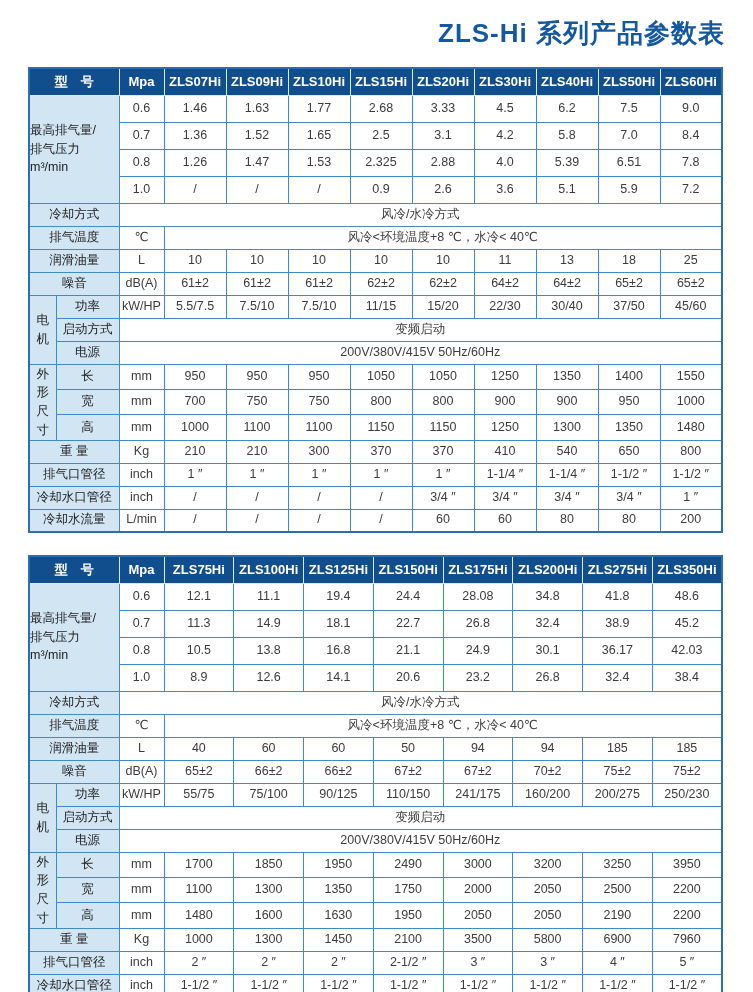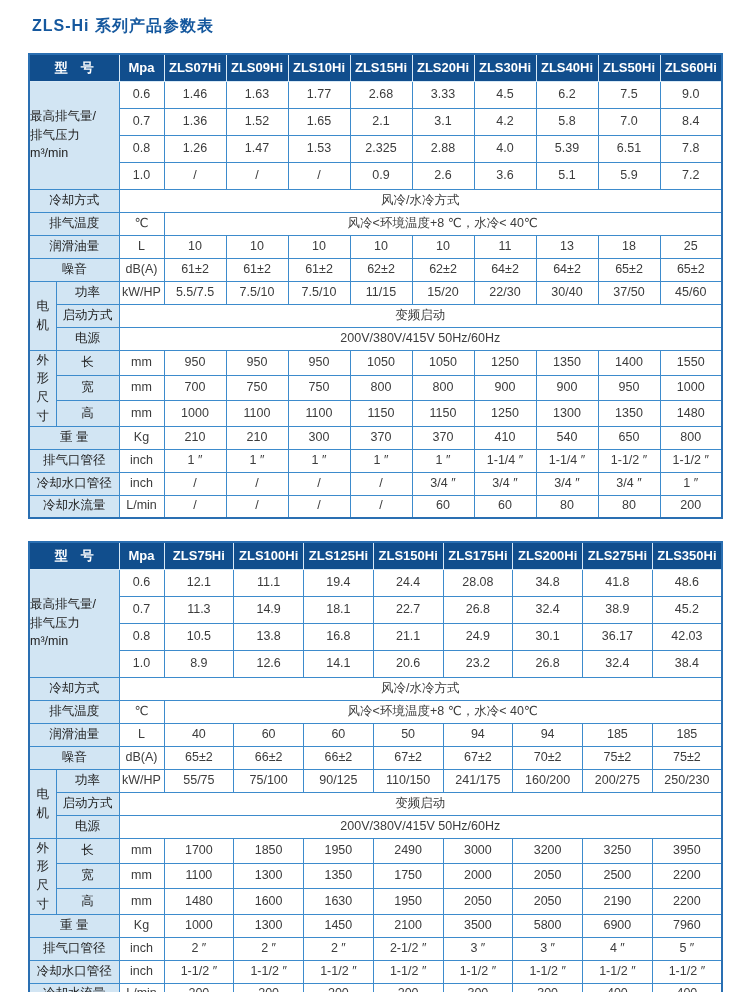--- a/index.html
+++ b/index.html
@@ -15,24 +15,25 @@
   *{box-sizing:border-box;}
   html,body{margin:0;padding:0;}
   body{
     width:753px;
     background:var(--page-bg);
     font-family:"Liberation Sans","DejaVu Sans",sans-serif;
     padding:12px 28px 14px 28px;
   }
   .page-title{
     color:var(--title);
-    font-size:16px;
+    font-size:26px;
     font-weight:bold;
     letter-spacing:1px;
     margin:4px 0 16px 4px;
+    text-align:right;
   }
   table.spec{
     border-collapse:collapse;
     table-layout:fixed;
     width:695px;
     border:2px solid var(--outer-border);
     margin-bottom:22px;
   }
   table.spec td{
     border:1px solid var(--border);
@@ -118,21 +119,21 @@
         <td class="d">4.5</td>
         <td class="d">6.2</td>
         <td class="d">7.5</td>
         <td class="d">9.0</td>
       </tr>
       <tr class="tall">
         <td class="u">0.7</td>
         <td class="d">1.36</td>
         <td class="d">1.52</td>
         <td class="d">1.65</td>
-        <td class="d">2.1</td>
+        <td class="d">2.5</td>
         <td class="d">3.1</td>
         <td class="d">4.2</td>
         <td class="d">5.8</td>
         <td class="d">7.0</td>
         <td class="d">8.4</td>
       </tr>
       <tr class="tall">
         <td class="u">0.8</td>
         <td class="d">1.26</td>
         <td class="d">1.47</td>

